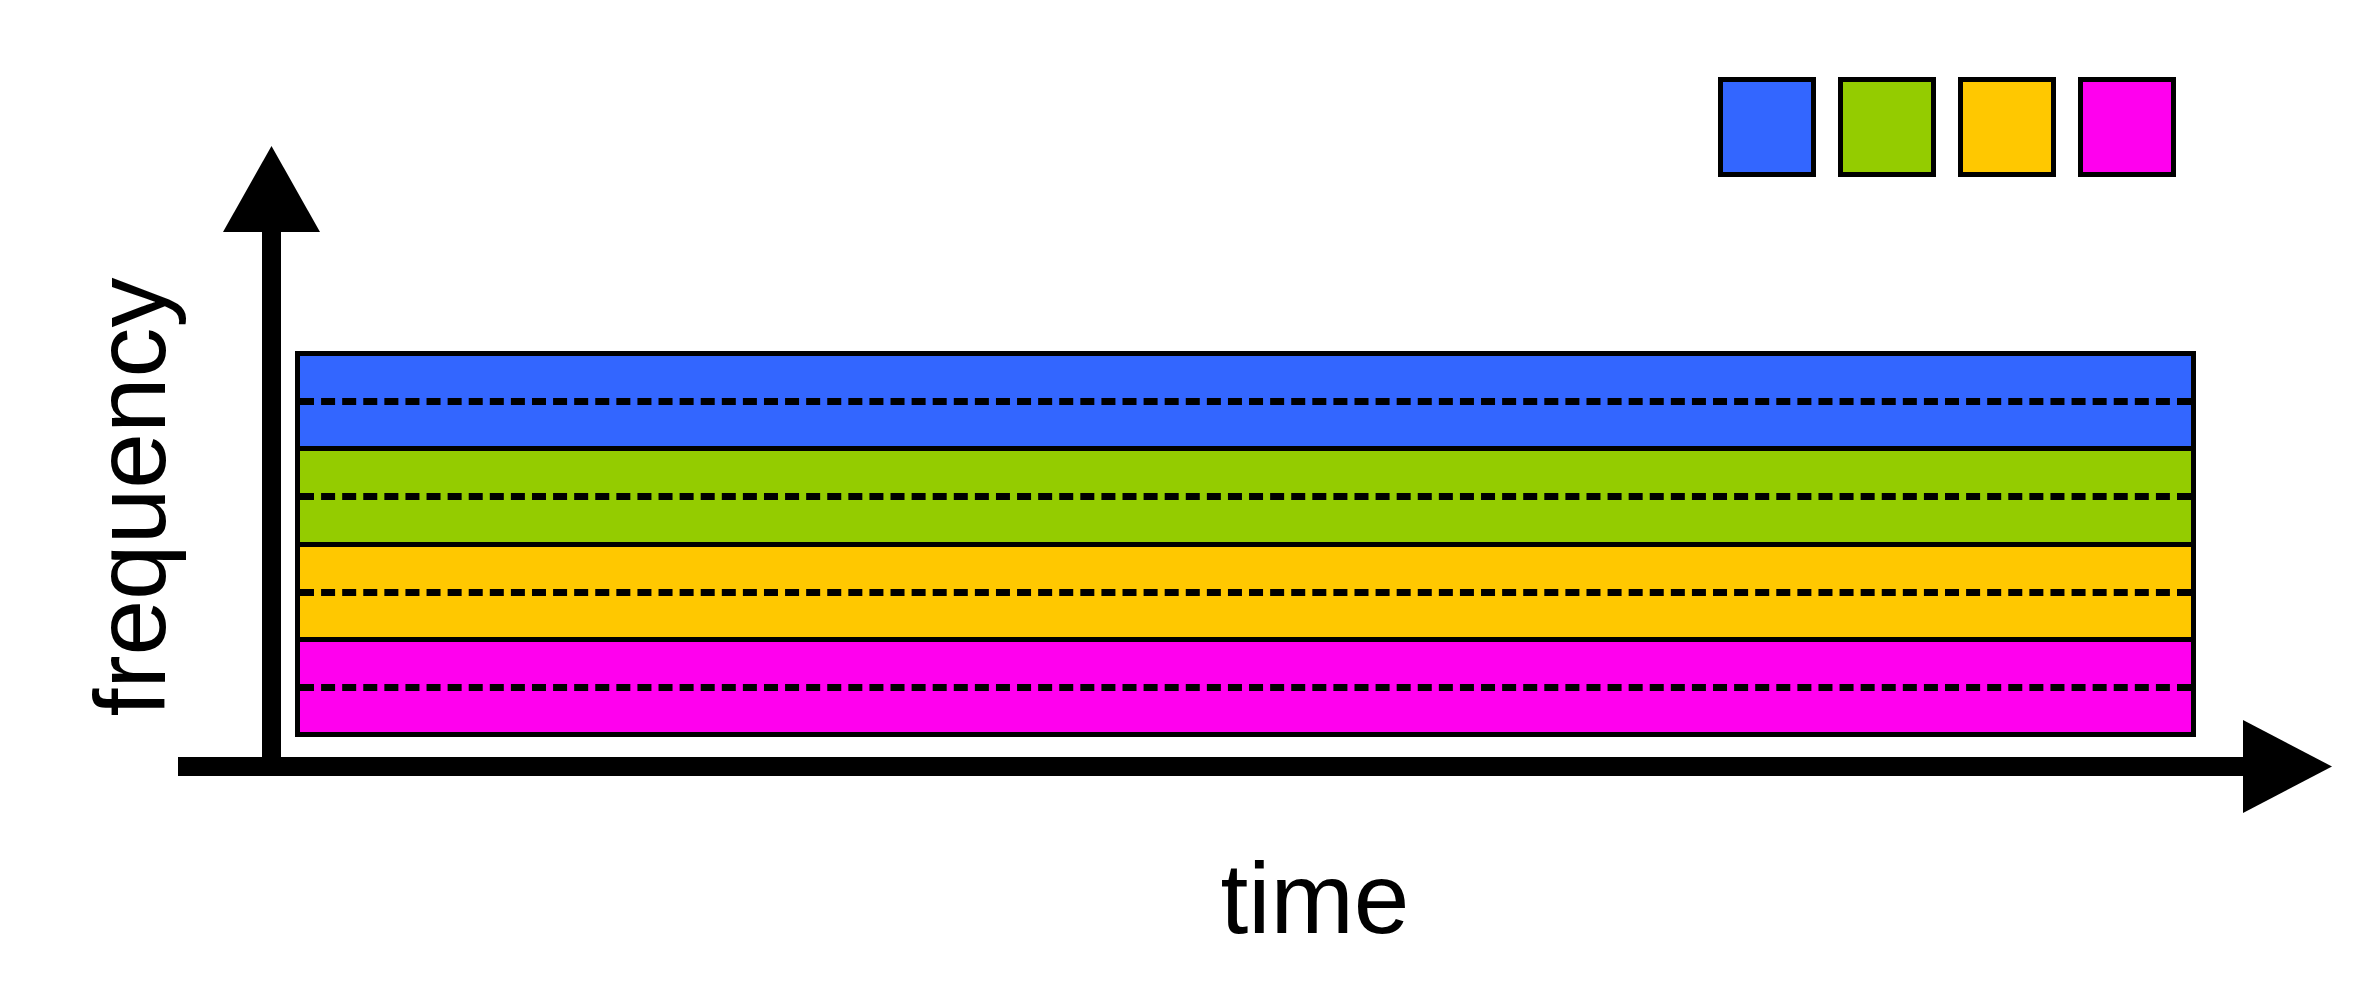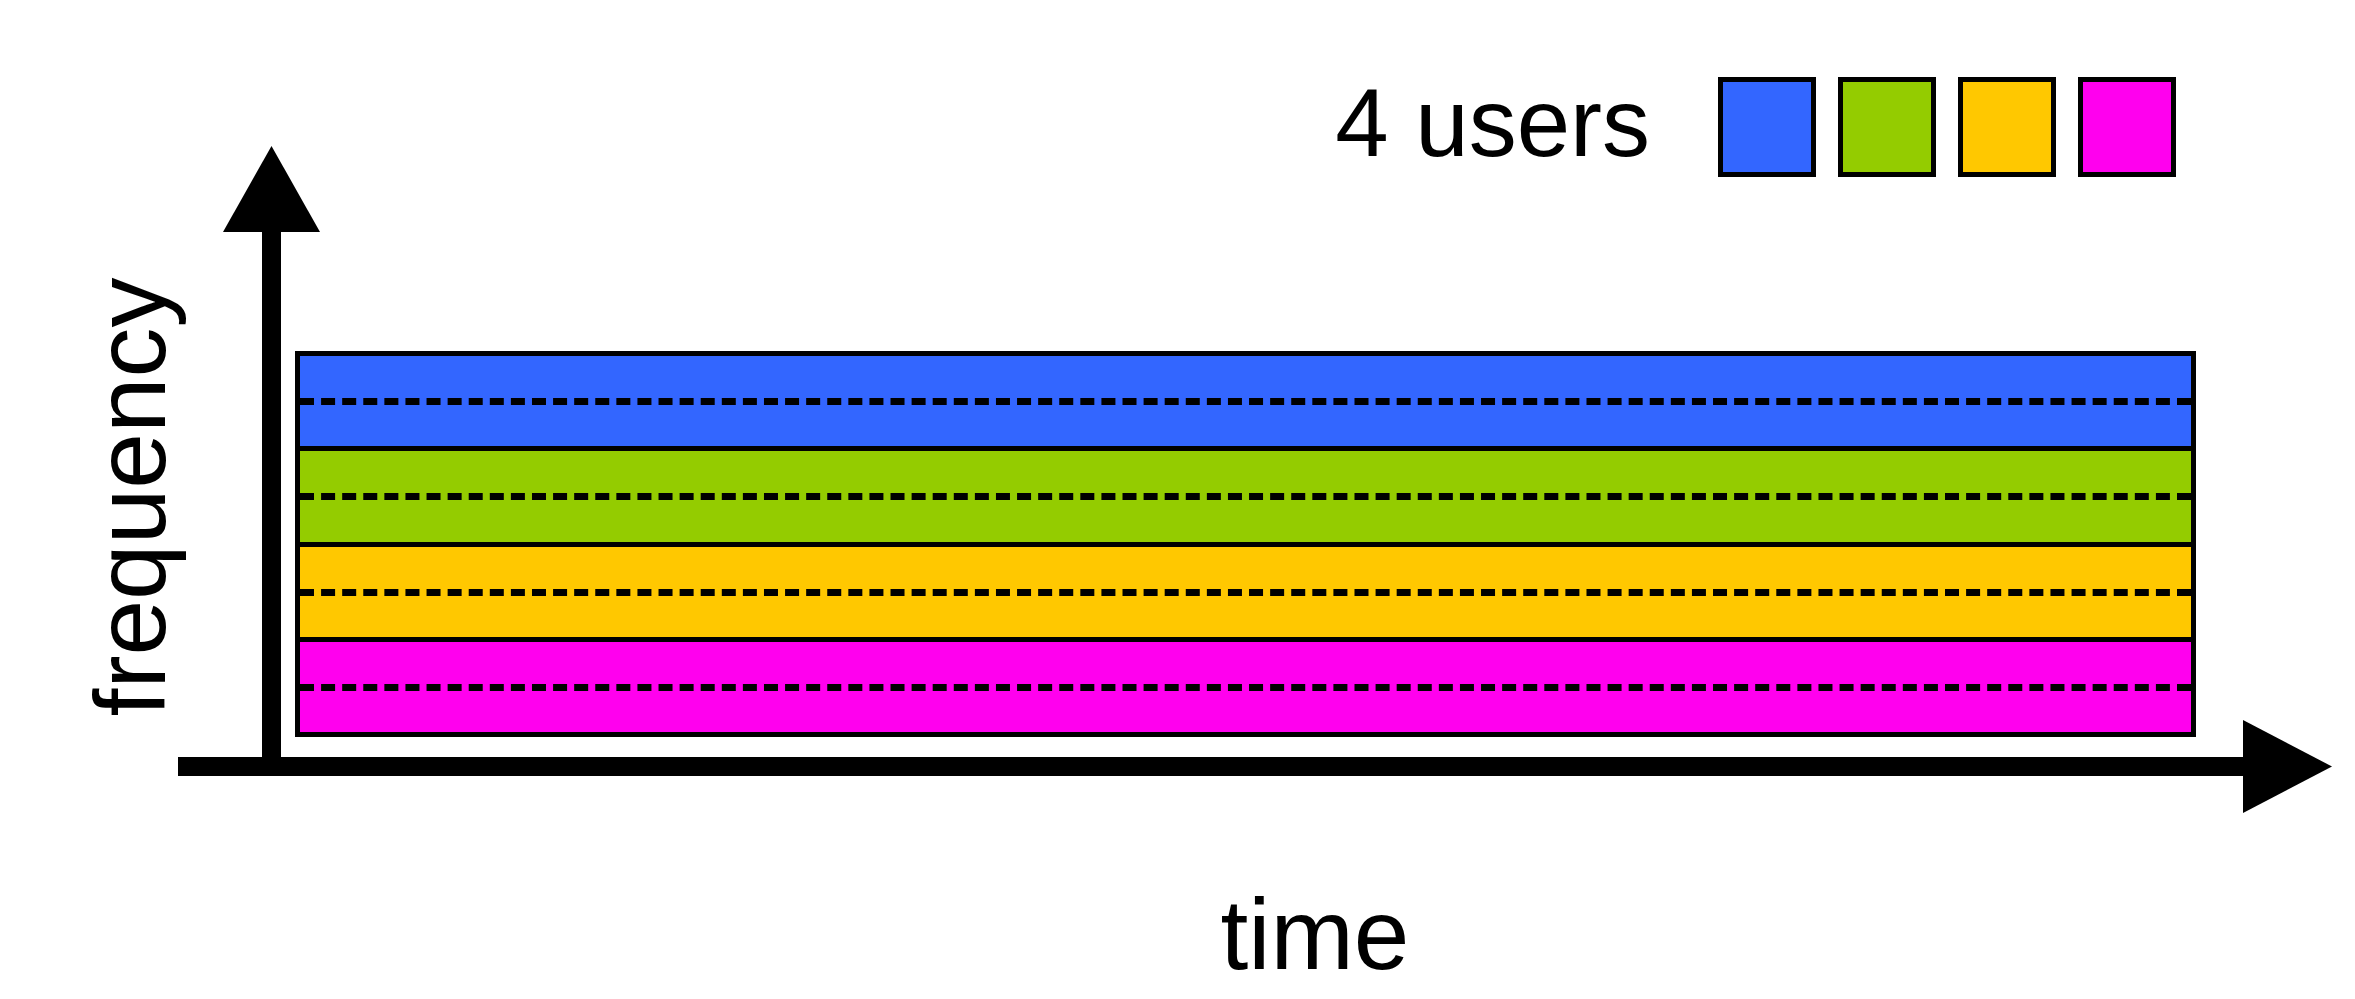--- a/index.html
+++ b/index.html
@@ -67,21 +67,21 @@
     line-height: 120px;
     text-align: center;
     color: #000000;
     white-space: nowrap;
   }
 
   
   #xlabel {
     position: absolute;
     left: 1060px;
-    top: 874px;
+    top: 838px;
     width: 510px;
     font-size: 100px;
     line-height: 120px;
     text-align: center;
     color: #000000;
     white-space: nowrap;
   }
 
   
   #axes {
@@ -124,21 +124,20 @@
     border-top: 7px dashed #000000;
     transform: translateY(-3px);
   }
 </style>
 </head>
 <body>
 
 <div id="stage">
 
   <div id="legend">
-    <div id="legend-label">4 users</div>
     <div id="legend-swatches">
       <div class="swatch" style="background: rgb(51, 102, 255);"></div>
       <div class="swatch" style="background: rgb(148, 204, 0);"></div>
       <div class="swatch" style="background: rgb(255, 200, 0);"></div>
       <div class="swatch" style="background: rgb(255, 0, 238);"></div>
     </div>
   </div>
 
   <svg id="axes" viewBox="0 0 2355 999">
 

